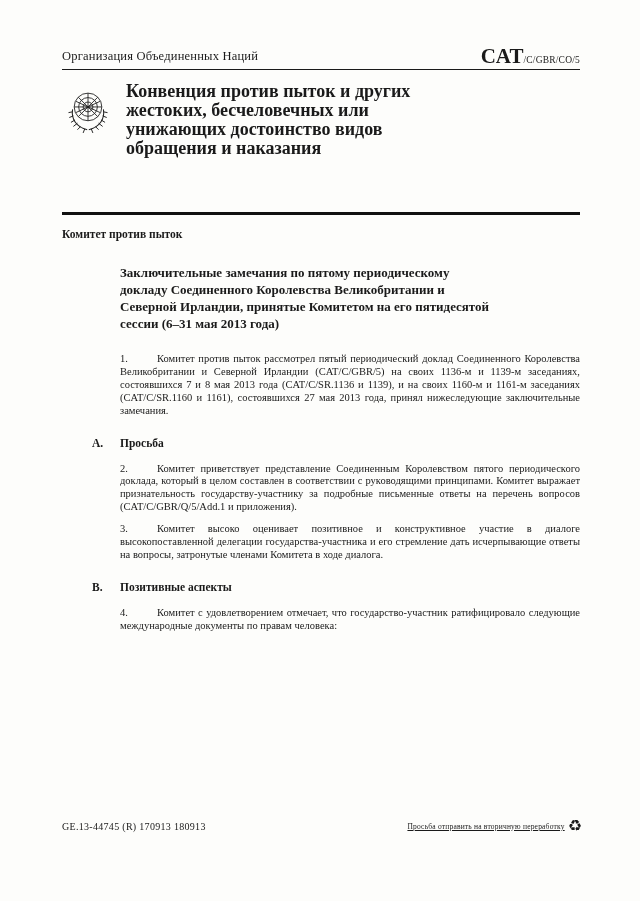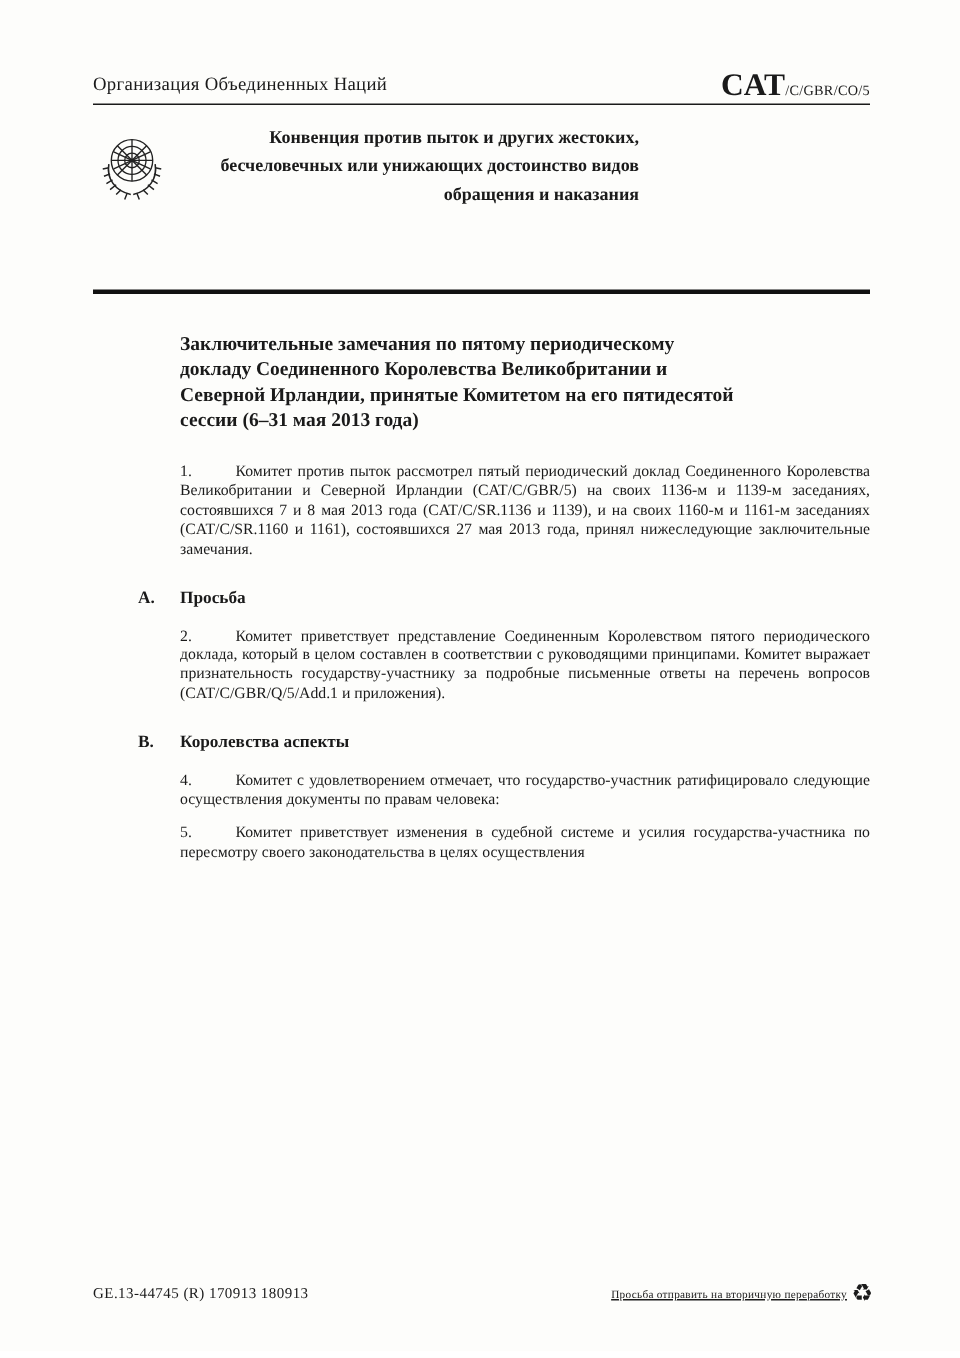--- a/index.html
+++ b/index.html
@@ -14,42 +14,42 @@
   
   .header-row { display:flex; justify-content:space-between; align-items:flex-end; }
   .org-name { font-size:12.5px; padding-bottom:5px; letter-spacing:.2px; }
   .doc-symbol { font-size:21px; font-weight:bold; line-height:1; padding-bottom:2px; }
   .doc-symbol .suffix { font-size:9.5px; font-weight:normal; letter-spacing:.2px; }
   .header-rule { border-bottom:1.5px solid #1a1a1a; }
 
   
   .masthead { display:flex; margin-top:12px; }
   .emblem { flex:0 0 52px; width:52px; height:54px; margin-top:2px; }
-  .masthead-title { font-size:12px; font-weight:bold; line-height:19px; width:300px; margin-left:12px;text-align:right; }
+  .masthead-title { font-size:18px; font-weight:bold; line-height:19px; width:300px; margin-left:12px; }
   .distr-block { margin-left:auto; width:142px; font-size:10.5px; line-height:14.5px; }
   .thick-rule { margin-top:54px; border-bottom:3.5px solid #111; }
 
   .committee { font-weight:bold; font-size:11.5px; margin-top:13px; }
 
   .doc-title { margin:24px 0 0 58px; font-size:13px; font-weight:bold; line-height:17px; width:372px; }
 
   .para { margin:9px 0 0 58px; font-size:10.5px; line-height:12.9px; text-align:justify; }
   .para.first { margin-top:21px; }
   .pnum { display:inline-block; width:37px; }
 
   .section { display:flex; margin:19px 0 0 30px; font-weight:bold; font-size:11.5px; }
   .section .label { width:28px; }
   .section + .para { margin-top:14px; }
 
   .subpara { margin:8px 0 0 58px; font-size:10.5px; line-height:12.9px; text-align:justify; text-indent:35px; }
   .subpara .pnum { width:30px; }
 
   
   .footer {
-    position:absolute; left:62px; right:58px; top:854px;
+    position:absolute; left:62px; right:58px; top:818px;
     display:flex; justify-content:space-between; align-items:center;
   }
   .ge-number { font-size:10px; letter-spacing:.3px; }
   .recycle-wrap { display:flex; align-items:center; gap:3px; }
   .recycle-note { font-size:7.5px; letter-spacing:.2px;text-decoration:underline; }
   .recycle-icon { font-family:"DejaVu Sans",sans-serif; font-size:16px; line-height:1; }
 </style>
 </head>
 <body>
 
@@ -85,43 +85,44 @@
             <path d="M13,33 l-5,1 M14,38 l-5,2 M16,43 l-5,3 M19,47 l-5,4 M23,51 l-4,4 M28,54 l-2,5"></path>
             <path d="M51,33 l5,1 M50,38 l5,2 M48,43 l5,3 M45,47 l5,4 M41,51 l4,4 M36,54 l2,5"></path>
           </g>
         </svg>
       </div>
       <div class="masthead-title">Конвенция против пыток и других жестоких, бесчеловечных или унижающих достоинство видов обращения и наказания</div>
     </div>
 
     <div class="thick-rule"></div>
 
+    <div class="committee">Комитет против пыток</div>
 
     <div class="doc-title">Заключительные замечания по пятому периодическому докладу Соединенного Королевства Великобритании и Северной Ирландии, принятые Комитетом на его пятидесятой сессии (6–31 мая 2013 года)</div>
 
     <p class="para first"><span class="pnum">1.</span><span>Комитет против пыток рассмотрел пятый периодический доклад Соединенного Королевства Великобритании и Северной Ирландии (CAT/C/GBR/5) на своих 1136-м и 1139-м заседаниях, состоявшихся 7 и 8 мая 2013 года (CAT/C/SR.1136 и 1139), и на своих 1160-м и 1161-м заседаниях (CAT/C/SR.1160 и 1161), состоявшихся 27 мая 2013 года, принял нижеследующие заключительные замечания.</span></p>
 
     <div class="section">
       <span class="label">A.</span>
       <span>Просьба</span>
     </div>
 
     <p class="para"><span class="pnum">2.</span><span>Комитет приветствует представление Соединенным Королевством пятого периодического доклада, который в целом составлен в соответствии с руководящими принципами. Комитет выражает признательность государству-участнику за подробные письменные ответы на перечень вопросов (CAT/C/GBR/Q/5/Add.1 и приложения).</span></p>
 
+    <p class="para"><span class="pnum">3.</span><span>Комитет высоко оценивает позитивное и конструктивное участие в диалоге высокопоставленной делегации государства-участника и его стремление дать исчерпывающие ответы на вопросы, затронутые членами Комитета в ходе диалога.</span></p>
 
     <div class="section">
       <span class="label">B.</span>
-      <span>Королевства аспекты</span>
+      <span>Позитивные аспекты</span>
     </div>
 
-    <p class="para"><span class="pnum">4.</span><span>Комитет с удовлетворением отмечает, что государство-участник ратифицировало следующие осуществления документы по правам человека:</span></p>
+    <p class="para"><span class="pnum">4.</span><span>Комитет с удовлетворением отмечает, что государство-участник ратифицировало следующие международные документы по правам человека:</span></p>
 
 
 
-    <p class="para"><span class="pnum">5.</span><span>Комитет приветствует изменения в судебной системе и усилия государства-участника по пересмотру своего законодательства в целях осуществления</span></p>
 
   </div>
 
   <div class="footer">
     <div class="ge-number">GE.13-44745  (R)  170913  180913</div>
     <div class="recycle-wrap">
       <span class="recycle-note">Просьба отправить на вторичную переработку</span>
       <span class="recycle-icon">♻</span>
     </div>
   </div>

